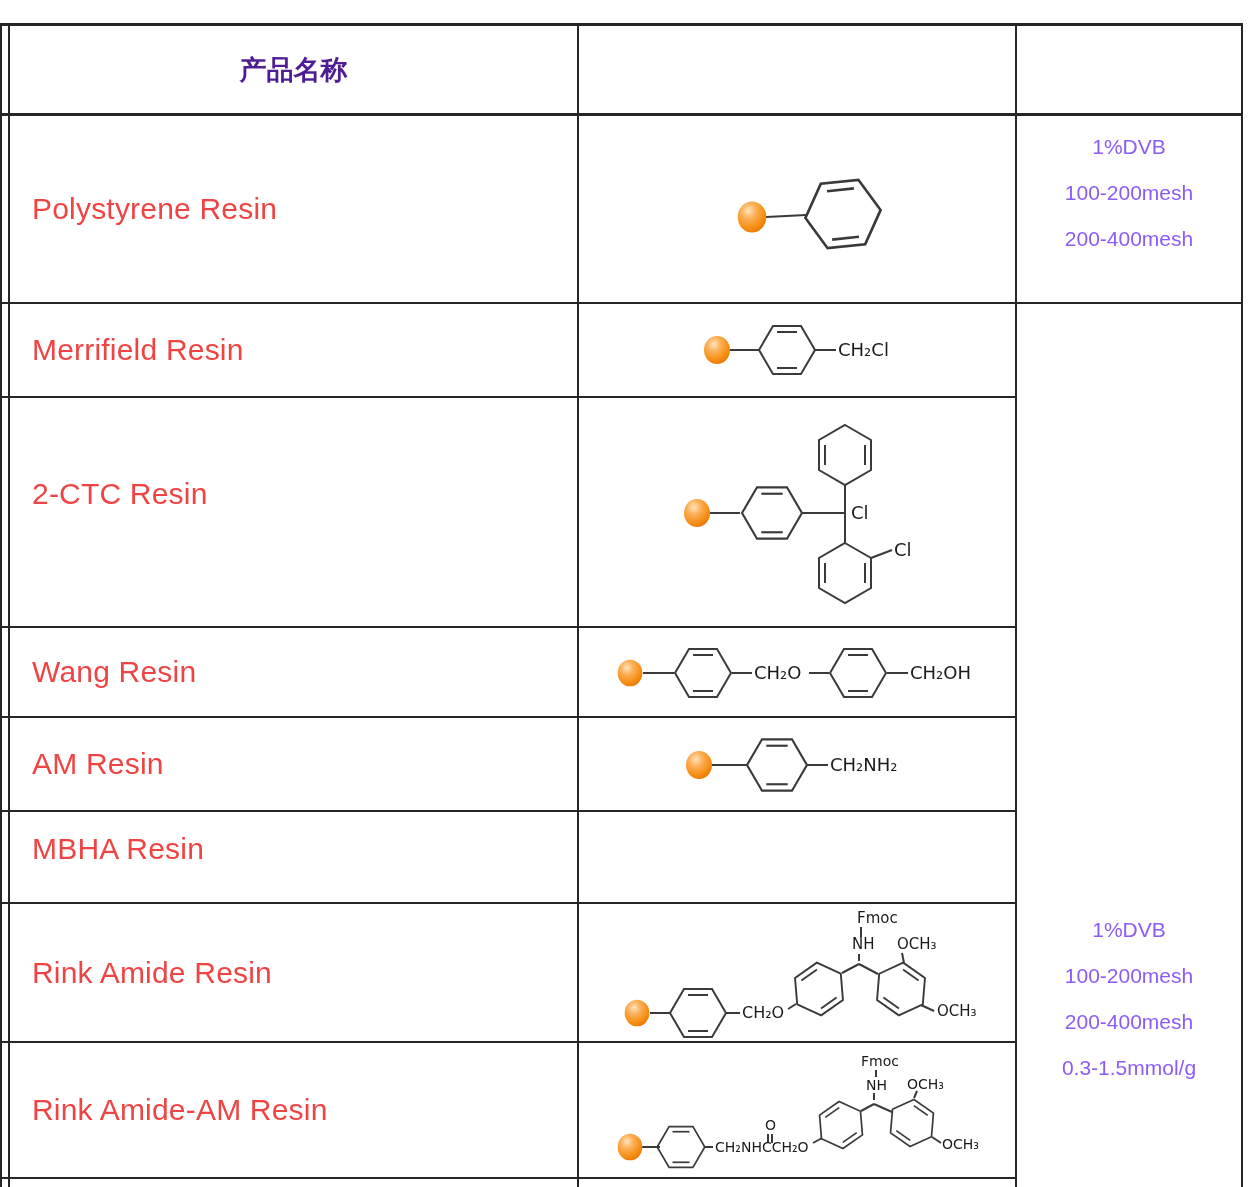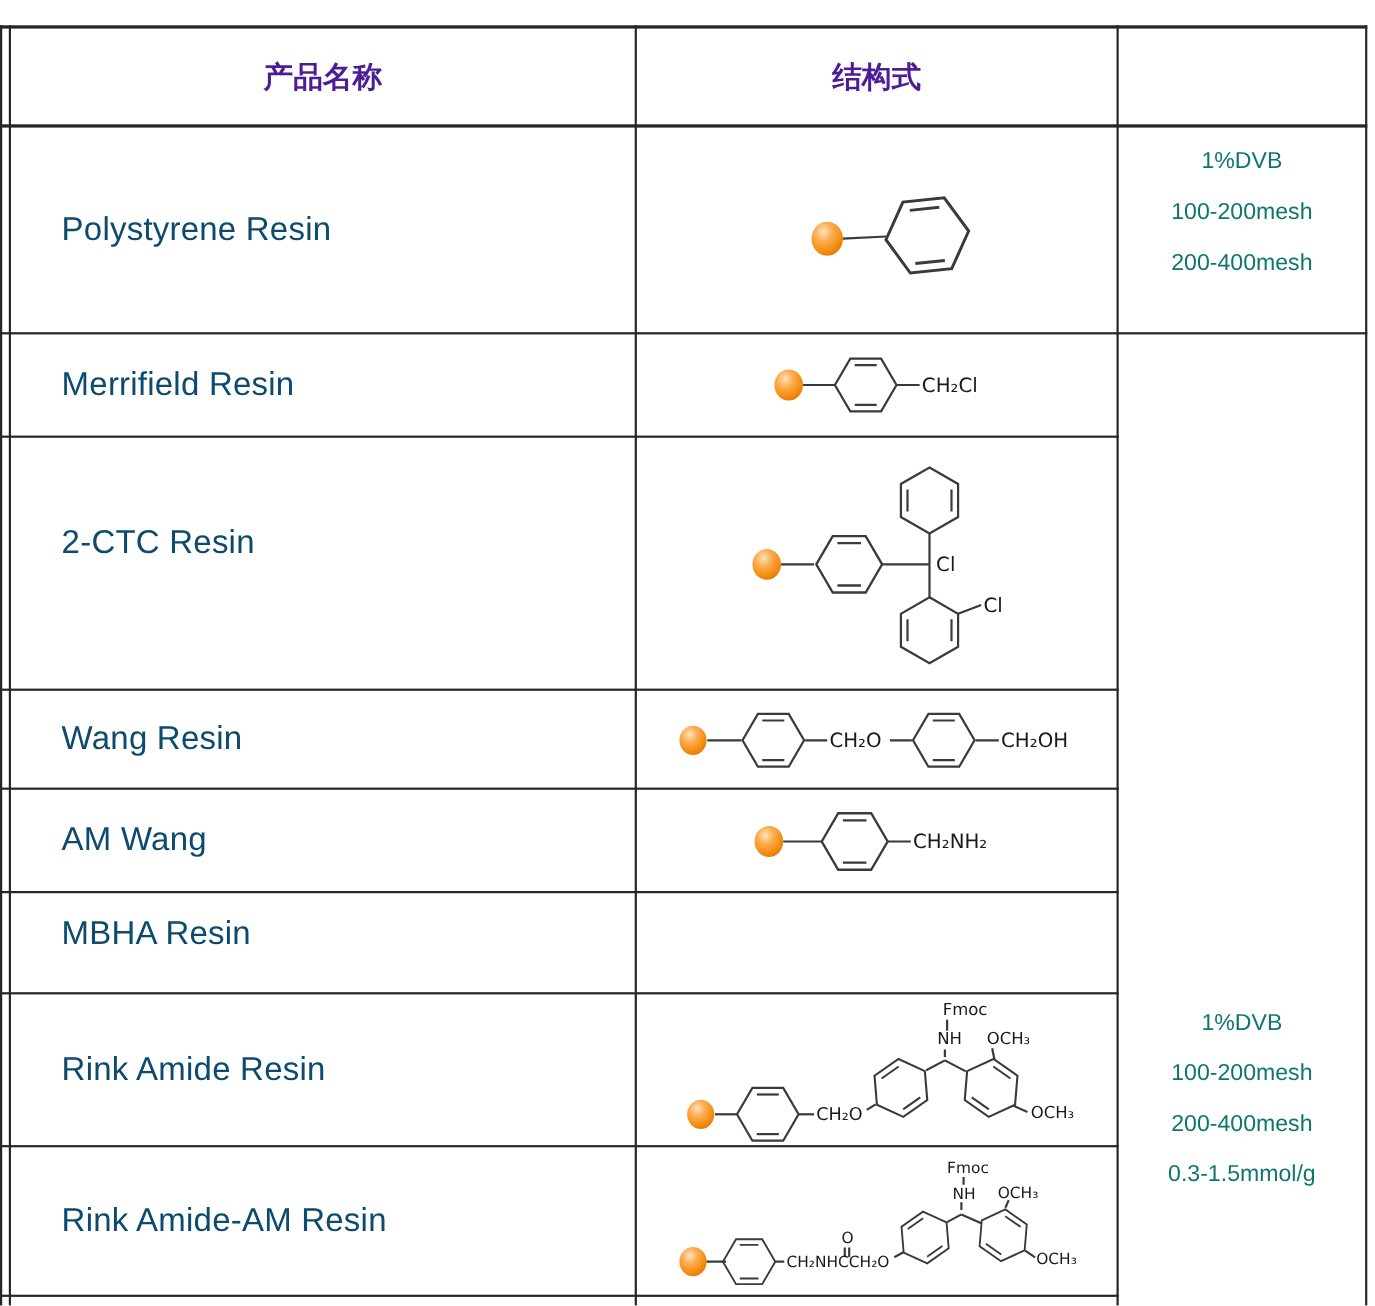--- a/index.html
+++ b/index.html
@@ -2,23 +2,23 @@
 <html><head>
 <meta charset="utf-8">
 <style>
   html,body{margin:0;padding:0;background:#ffffff;}
   .page{position:relative;width:1250px;height:1187px;background:#ffffff;overflow:hidden;
         font-family:"Liberation Sans",sans-serif;color:#1a1a1a;}
   .hline,.vline{position:absolute;background:#262626;}
   .th{position:absolute;display:flex;align-items:center;justify-content:center;
       font-weight:bold;font-size:27px;color:#4c1d95;}
   .name-cell{position:absolute;display:flex;align-items:center;padding-left:22px;
-      font-size:30px;color:#0c4a6e;letter-spacing:0.2px;margin-left:24px;}
+      font-size:30px;color:#ef4444;letter-spacing:0.2px;}
   .spec{position:absolute;left:1017px;width:224px;text-align:center;
-      font-size:21px;color:#0f766e;line-height:46px;}
+      font-size:21px;color:#8b5cf6;line-height:46px;}
   .struct{position:absolute;left:580px;width:434px;}
   svg text{font-family:"DejaVu Sans","Liberation Sans",sans-serif;fill:#1a1a1a;}
   .f18{font-size:18px;} .f16{font-size:16px;} .f15{font-size:15px;} .f14{font-size:14px;}
 </style>
 </head>
 <body>
 
 <div class="page">
 
   <svg width="0" height="0" style="position:absolute" aria-hidden="true">
@@ -57,27 +57,26 @@
   <div class="hline" style="left:0;top:302px;width:1243px;height:2px"></div>
   <div class="hline" style="left:0;top:396px;width:1017px;height:2px"></div>
   <div class="hline" style="left:0;top:626px;width:1017px;height:2px"></div>
   <div class="hline" style="left:0;top:716px;width:1017px;height:2px"></div>
   <div class="hline" style="left:0;top:810px;width:1017px;height:2px"></div>
   <div class="hline" style="left:0;top:902px;width:1017px;height:2px"></div>
   <div class="hline" style="left:0;top:1041px;width:1017px;height:2px"></div>
   <div class="hline" style="left:0;top:1177px;width:1017px;height:2px"></div>
 
   <div class="th" style="left:10px;top:26px;width:567px;height:87px">产品名称</div>
-  <div class="th" style="left:579px;top:26px;width:436px;height:87px">结构式</div>
 
   <div class="name-cell" style="left:10px;top:115px;width:555px;height:187px">Polystyrene Resin</div>
   <div class="name-cell" style="left:10px;top:304px;width:555px;height:92px">Merrifield Resin</div>
   <div class="name-cell" style="left:10px;top:380px;width:555px;height:228px">2-CTC Resin</div>
   <div class="name-cell" style="left:10px;top:628px;width:555px;height:88px">Wang Resin</div>
-  <div class="name-cell" style="left:10px;top:718px;width:555px;height:92px">AM Wang</div>
+  <div class="name-cell" style="left:10px;top:718px;width:555px;height:92px">AM Resin</div>
   <div class="name-cell" style="left:10px;top:812px;width:555px;height:74px">MBHA Resin</div>
   <div class="name-cell" style="left:10px;top:904px;width:555px;height:137px">Rink Amide Resin</div>
   <div class="name-cell" style="left:10px;top:1043px;width:555px;height:134px">Rink Amide-AM Resin</div>
 
   <div class="spec" style="top:124px">
     <div>1%DVB</div>
     <div>100-200mesh</div>
     <div>200-400mesh</div>
   </div>
   <div class="spec" style="top:907px">

